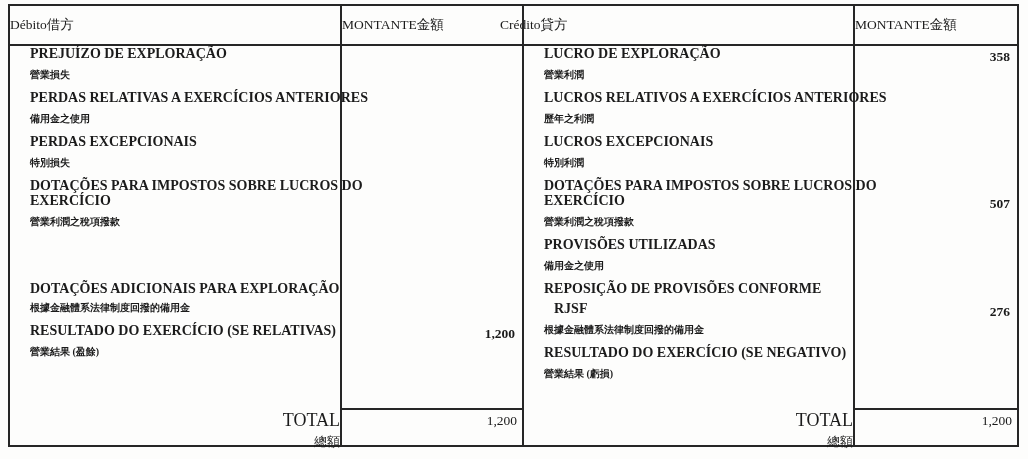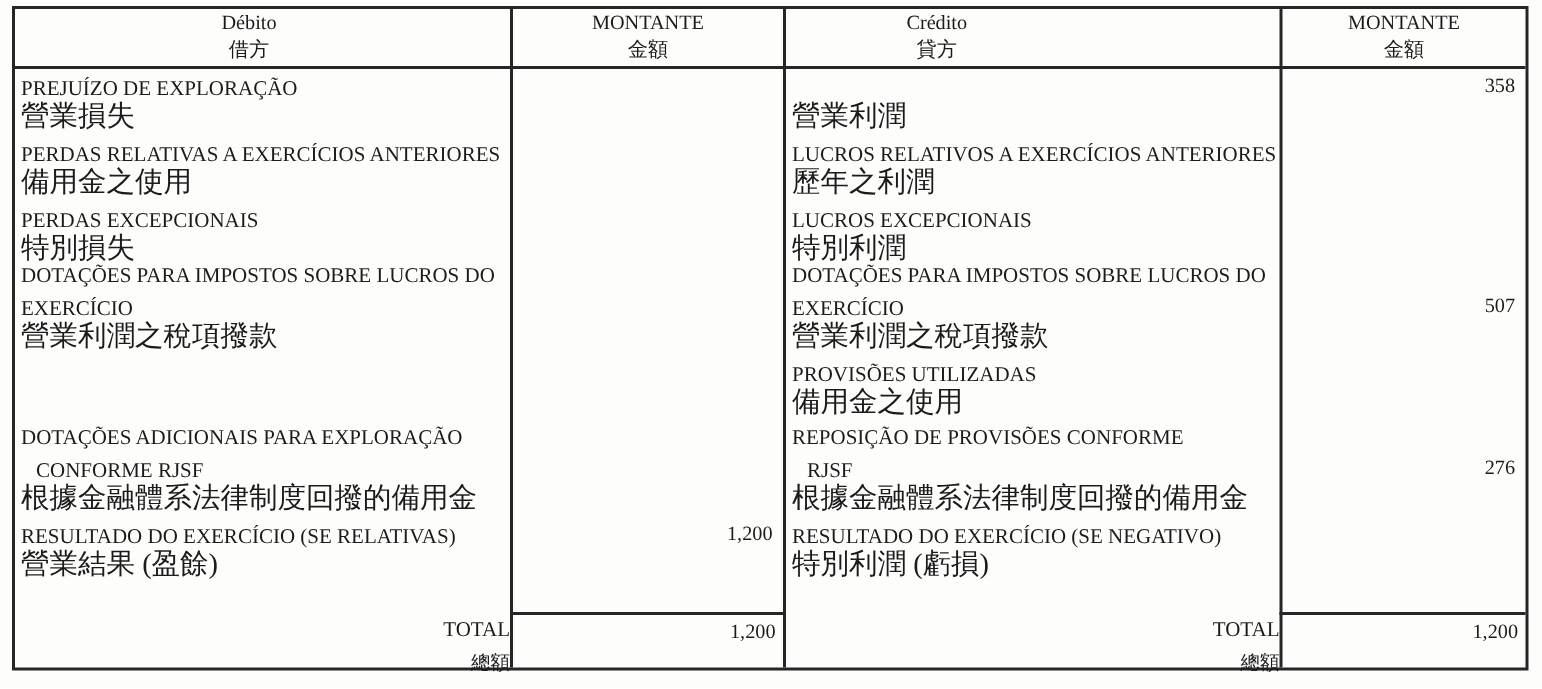--- a/index.html
+++ b/index.html
@@ -25,63 +25,63 @@
   .v2 { left: 512px; }
   .v3 { left: 843px; }
 
   
   .header {
     position: absolute; left: 0; right: 0; top: 0; height: 38px;
     border-bottom: 2px solid var(--border, #222);
   }
   .hcell {
     position: absolute; top: 0; height: 38px;
-    display: flex; flex-direction: column; align-items: center;
+    display: flex; flex-direction: row; align-items: center;
     font-size: 13.5px; line-height: 18px;
     box-sizing: border-box;
   }
   .hc1 { left: 0; width: 330px; padding-right: 18px; }
   .hc2 { left: 332px; width: 180px; }
   .hc3 { left: 490px; width: 329px; padding-right: 80px; }
   .hc4 { left: 845px; right: 0; }
 
   
   .panel { position: absolute; top: 40px; }
   .panel-left { left: 0; width: 512px; }
   .panel-right { left: 514px; right: 0; }
   .line {
     position: relative; height: 22px;
-    display: flex; align-items: flex-end;
+    display: flex; align-items: flex-start;
     font-size: 14px; white-space: nowrap;
-    padding-left: 4px; box-sizing: border-box;
+    padding-left: 20px; box-sizing: border-box; font-weight: bold;
   }
   .line.tight { height: 15px; }
   .line.tight2 { height: 20px; }
-  .line.zh { font-size: 19px; }
+  .line.zh { font-size: 10px; }
   .line-text.indent { padding-left: 10px; }
   .line-amount {
     position: absolute; right: 7px; top: 0; height: 100%;
     display: flex; align-items: center;
     font-size: 13.5px;
   }
 
   
   .sep { position: absolute; top: 402px; height: 2px; background: var(--border, #222); }
   .sep-left { left: 330px; width: 184px; }
   .sep-right { left: 843px; right: 0; }
 
   
   .total-block { position: absolute; top: 404px; height: 42px; }
   .tb-left { left: 0; width: 512px; }
   .tb-right { left: 514px; right: 0; }
   .total-line { position: relative; height: 21px; }
   .total-label {
     position: absolute; top: 0; height: 100%;
     display: flex; align-items: center;
-    font-size: 14px;
+    font-size: 18px;
   }
   .tb-left .total-label { right: 182px; }
   .tb-right .total-label { right: 164px; }
   .total-label.zh { font-size: 13px; }
   .total-amount {
     position: absolute; right: 5px; top: 0; height: 100%;
     display: flex; align-items: center;
     font-size: 13.5px;
   }
 </style>
@@ -144,36 +144,34 @@
         </div>
         <div class="line">
           <span class="line-text"></span>
         </div>
         <div class="line">
           <span class="line-text"></span>
         </div>
         <div class="line tight2">
           <span class="line-text">DOTAÇÕES ADICIONAIS PARA EXPLORAÇÃO</span>
         </div>
-        <div class="line">
-          <span class="line-text indent">CONFORME RJSF</span>
-        </div>
         <div class="line zh">
           <span class="line-text">根據金融體系法律制度回撥的備用金</span>
         </div>
         <div class="line">
           <span class="line-text">RESULTADO DO EXERCÍCIO (SE RELATIVAS)</span>
           <span class="line-amount">1,200</span>
         </div>
         <div class="line zh">
           <span class="line-text">營業結果 (盈餘)</span>
         </div>
       </div>
     <div class="panel panel-right" id="credit-lines">
         <div class="line">
+          <span class="line-text">LUCRO DE EXPLORAÇÃO</span>
           <span class="line-amount">358</span>
         </div>
         <div class="line zh">
           <span class="line-text">營業利潤</span>
         </div>
         <div class="line">
           <span class="line-text">LUCROS RELATIVOS A EXERCÍCIOS ANTERIORES</span>
         </div>
         <div class="line zh">
           <span class="line-text">歷年之利潤</span>
@@ -207,21 +205,21 @@
           <span class="line-text indent">RJSF</span>
           <span class="line-amount">276</span>
         </div>
         <div class="line zh">
           <span class="line-text">根據金融體系法律制度回撥的備用金</span>
         </div>
         <div class="line">
           <span class="line-text">RESULTADO DO EXERCÍCIO (SE NEGATIVO)</span>
         </div>
         <div class="line zh">
-          <span class="line-text">特別利潤 (虧損)</span>
+          <span class="line-text">營業結果 (虧損)</span>
         </div>
       </div>
 
     <div class="sep sep-left"></div>
     <div class="sep sep-right"></div>
 
     <div class="total-block tb-left">
       <div class="total-line">
         <span class="total-label">TOTAL</span>
         <span class="total-amount">1,200</span>

